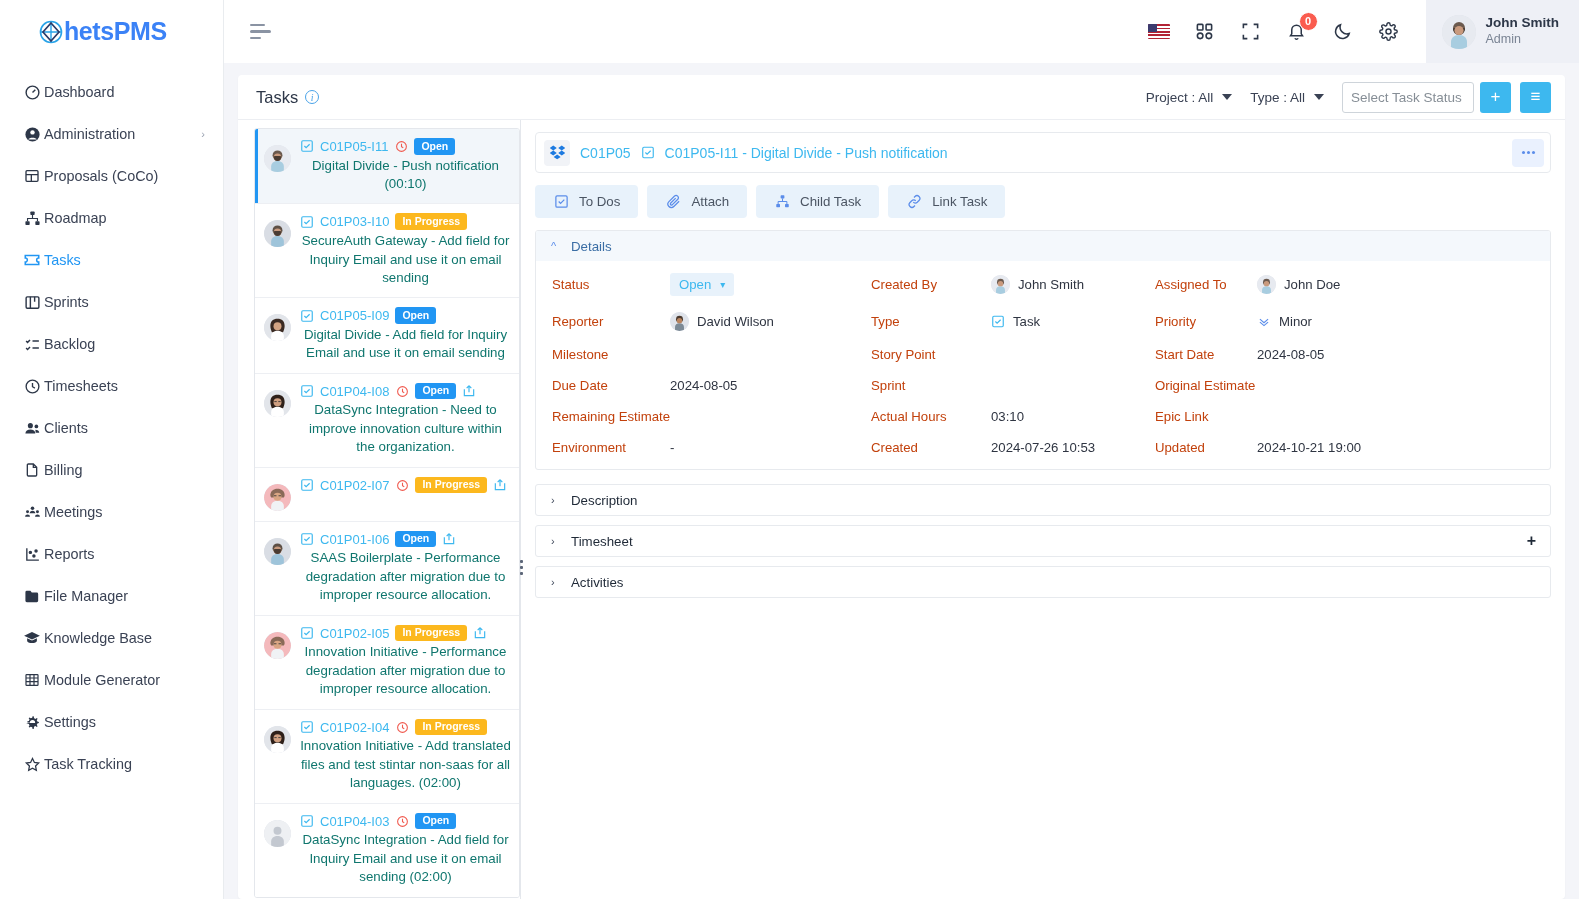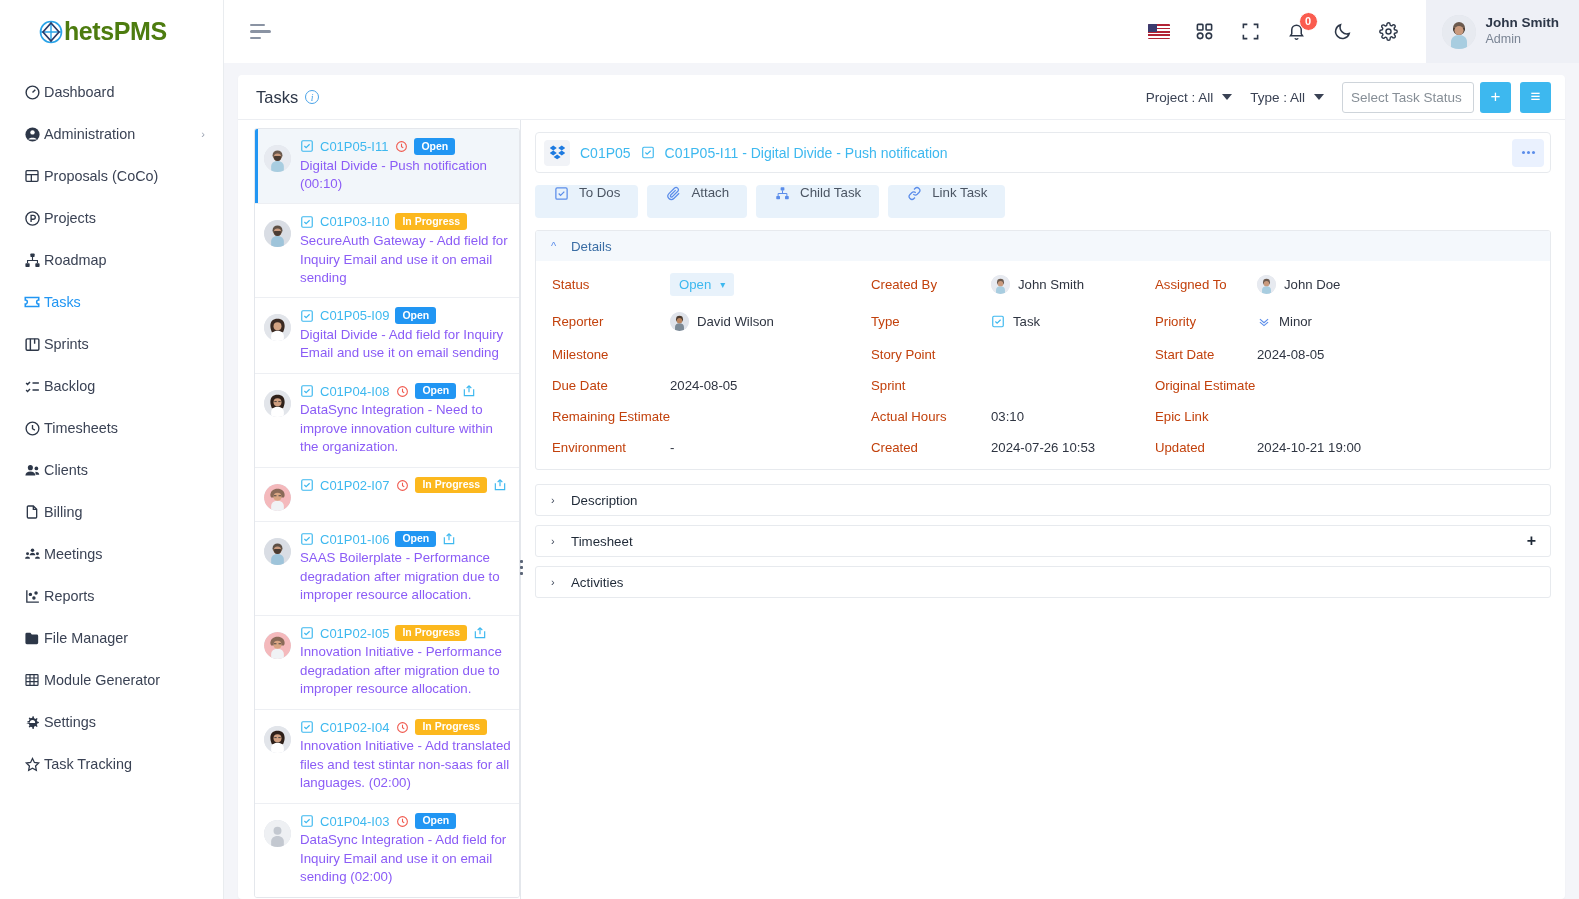--- a/index.html
+++ b/index.html
@@ -16,21 +16,21 @@
     width: 224px; min-width: 224px; height: 899px;
     background: #ffffff; border-right: 1px solid #e9ecef;
     display: flex; flex-direction: column; overflow: hidden;
   }
   .brand {
     height: 63px; display: flex; align-items: center;
     padding-left: 36px; gap: 2px;
   }
   .brand-logo { width: 30px; height: 30px; position: relative; flex: 0 0 auto; }
   .brand-text {
-    font-size: 25px; font-weight: 600; color: #4d7c0f;
+    font-size: 25px; font-weight: 600; color: #3b82f6;
     letter-spacing: -0.4px; margin-left: -4px;
   }
   .nav { padding-top: 8px; display: flex; flex-direction: column; }
   .nav-item {
     display: flex; align-items: center; height: 42px;
     padding: 0 18px 0 22px; gap: 2px; cursor: pointer;
     color: #3a4254; font-size: 14.4px; position: relative;
   }
   .nav-item.active { color: #2196f3; }
   .nav-item.active .nav-ico svg { stroke: #2196f3; fill: none; }
@@ -121,21 +121,21 @@
   .t-av { width: 27px; height: 27px; border-radius: 50%; flex: 0 0 27px; margin-top: 7px; overflow: hidden; background: #dfe3ea; }
   .t-body { flex: 1 1 auto; min-width: 0; }
   .t-row1 { display: flex; align-items: center; gap: 6px; flex-wrap: wrap; margin-bottom: 2px; }
   .t-key { color: #3db8ef; font-size: 13px; }
   .pill {
     font-size: 10.5px; font-weight: 700; color: #fff; border-radius: 3px;
     padding: 2.5px 7px; line-height: 1.1; white-space: nowrap;
   }
   .pill.open { background: #2196f3; }
   .pill.prog { background: #fcb81e; }
-  .t-text { font-size: 13.3px; color: #8b5cf6; line-height: 1.39; }
+  .t-text { font-size: 13.3px; color: #0f766e; line-height: 1.39; text-align: center; }
   .mini { width: 14px; height: 14px; display: inline-flex; align-items: center; justify-content: center; }
 
   
   .drag-handle {
     position: absolute; left: 277px; top: 430px; width: 12px; height: 34px;
     display: flex; flex-direction: column; align-items: center; justify-content: center;
     gap: 3px; cursor: col-resize; z-index: 5;
   }
   .drag-handle i { width: 3px; height: 3px; background: #5c6678; border-radius: 1px; display: block; }
 
@@ -150,21 +150,21 @@
   .dh-title { font-size: 14px; color: #3db8ef; }
   .dots-btn {
     margin-left: auto; width: 32px; height: 28px; border-radius: 4px; background: #eaf1fe;
     display: flex; align-items: center; justify-content: center; gap: 2px; cursor: pointer;
   }
   .dots-btn i { width: 3px; height: 3px; background: #5b8dea; border-radius: 50%; display: block; }
 
   .tabbar { display: flex; gap: 9px; margin-top: 12px; }
   .tab {
     background: #e8f2fb; border-radius: 4px; height: 33px; padding: 0 18px;
-    display: flex; gap: 10px; cursor: pointer;
+    display: flex; align-items: center; gap: 10px; cursor: pointer;
     font-size: 13.3px; color: #4b5563;
   }
   .tab-ico { display: flex; align-items: center; justify-content: center; width: 16px; height: 16px; color: #5b8dea; }
 
   .section {
     margin-top: 12px; border: 1px solid #e7eaee; border-radius: 3px; background: #fff; overflow: hidden;
   }
   .sec-head {
     height: 30px; background: #f4f8fc; display: flex; align-items: center; gap: 11px;
     padding: 0 12px 0 15px; cursor: pointer; font-size: 13.3px; color: #3b6ea5;
@@ -238,29 +238,20 @@
       <div class="nav-item">
         <span class="nav-ico">
             <svg width="16" height="16" viewBox="0 0 24 24" fill="none" stroke="#2d3748" stroke-width="2">
               <rect x="3" y="4" width="18" height="16" rx="1.5"></rect>
               <path d="M3 10h18M11 10v10"></path>
             </svg>
           </span>
         <span class="nav-label">Proposals (CoCo)</span>
       </div>
 
-      <div class="nav-item">
-        <span class="nav-ico">
-            <svg width="17" height="17" viewBox="0 0 24 24" fill="none" stroke="#2d3748" stroke-width="1.9">
-              <circle cx="12" cy="12" r="9.3"></circle>
-              <path d="M10 17V7.5h3.1a2.8 2.8 0 0 1 0 5.6H10" stroke-width="1.9"></path>
-            </svg>
-          </span>
-        <span class="nav-label">Projects</span>
-      </div>
 
       <div class="nav-item">
         <span class="nav-ico">
             <svg width="17" height="17" viewBox="0 0 24 24" fill="#2d3748">
               <rect x="9" y="2" width="6" height="5" rx="1"></rect>
               <rect x="2" y="16" width="6" height="5" rx="1"></rect>
               <rect x="16" y="16" width="6" height="5" rx="1"></rect>
               <path d="M12 7v5M5 16v-4h14v4" stroke="#2d3748" stroke-width="1.6" fill="none"></path>
             </svg>
           </span>
@@ -355,20 +346,29 @@
 
       <div class="nav-item">
         <span class="nav-ico">
             <svg width="17" height="17" viewBox="0 0 24 24" fill="#2d3748">
               <path d="M2 6a2 2 0 0 1 2-2h5l2 2.5h7a2 2 0 0 1 2 2V18a2 2 0 0 1-2 2H4a2 2 0 0 1-2-2z"></path>
             </svg>
           </span>
         <span class="nav-label">File Manager</span>
       </div>
 
+      <div class="nav-item">
+        <span class="nav-ico">
+            <svg width="18" height="18" viewBox="0 0 24 24" fill="#2d3748">
+              <path d="M12 4 1.5 9 12 14l10.5-5z"></path>
+              <path d="M5.5 12.2V16c0 1.6 3 2.8 6.5 2.8s6.5-1.2 6.5-2.8v-3.8L12 15.4z"></path>
+            </svg>
+          </span>
+        <span class="nav-label">Knowledge Base</span>
+      </div>
 
       <div class="nav-item">
         <span class="nav-ico">
             <svg width="16" height="16" viewBox="0 0 24 24" fill="none" stroke="#2d3748" stroke-width="1.8">
               <rect x="3" y="4" width="18" height="16" rx="1"></rect>
               <path d="M3 9h18M3 14.5h18M9 4v16M15 4v16"></path>
             </svg>
           </span>
         <span class="nav-label">Module Generator</span>
       </div>

